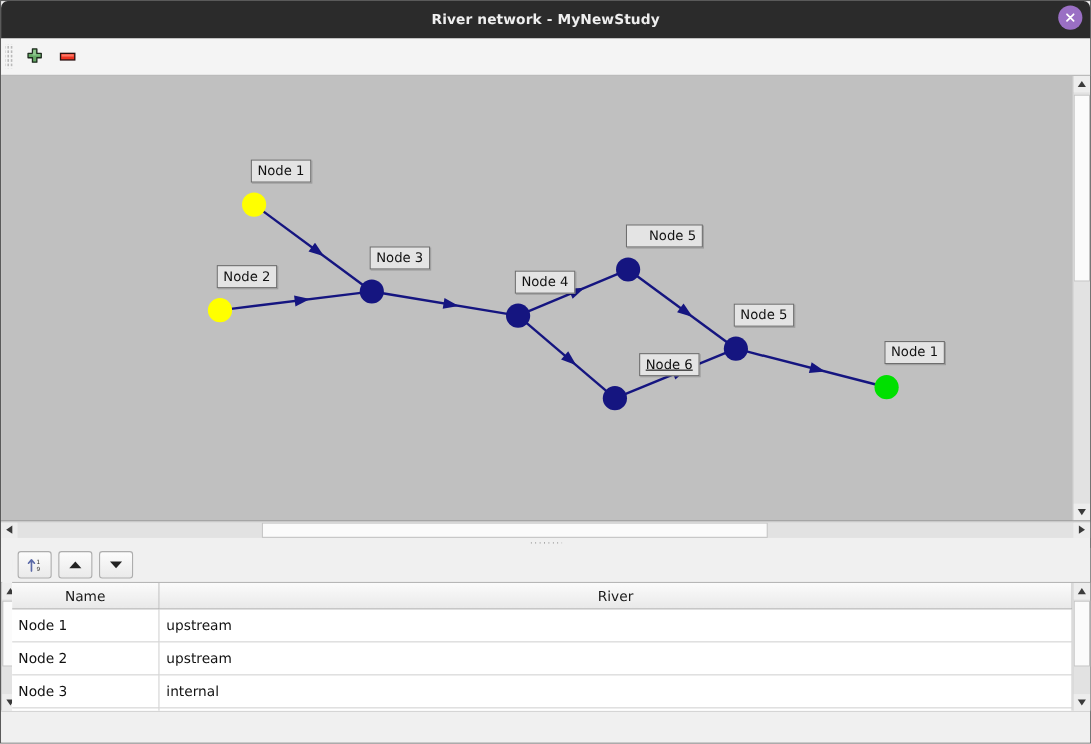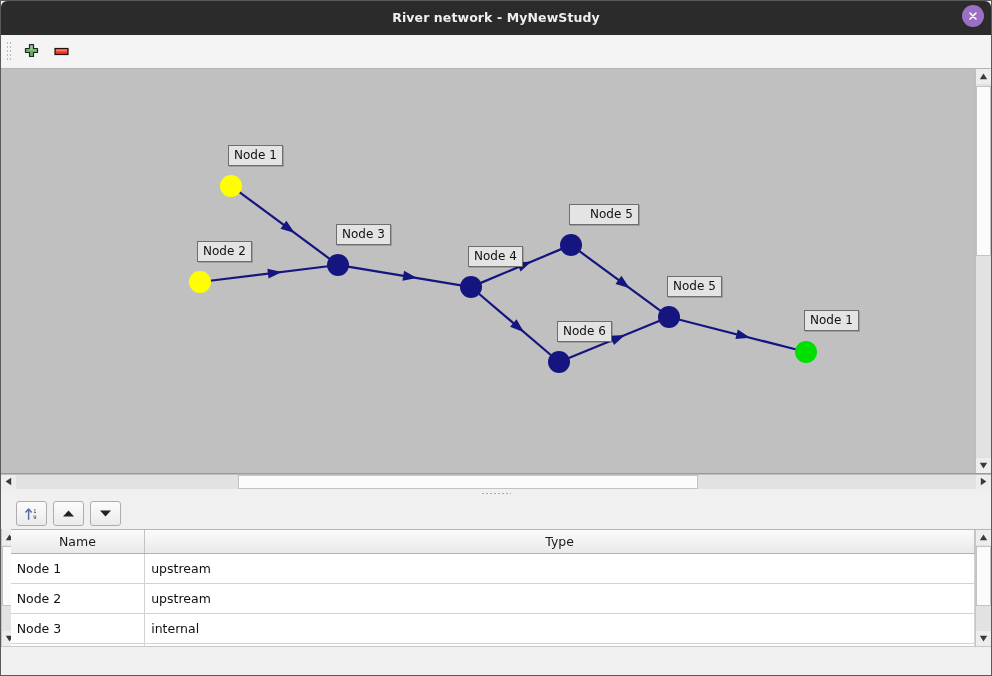--- a/index.html
+++ b/index.html
@@ -311,21 +311,21 @@
           <circle cx="668" cy="248" r="11" fill="#151580"></circle>
           <circle cx="805" cy="283" r="11" fill="#00e000"></circle>
         </g>
     </svg>
     <div id="labels-layer" style="position: absolute; left: 0px; top: -64px; width: 976px; height: 468px; pointer-events: none;">
         <div class="node-label" style="left: 227px; top: 140px;">Node 1</div>
         <div class="node-label" style="left: 196px; top: 236px;">Node 2</div>
         <div class="node-label" style="left: 335px; top: 219px;">Node 3</div>
         <div class="node-label" style="left: 467px; top: 241px;">Node 4</div>
         <div class="node-label" style="left: 568px; top: 199px; padding-left: 20px;">Node 5</div>
-        <div class="node-label" style="left: 556px; top: 316px;">Node 6</div>
+        <div class="node-label" style="left: 580px; top: 316px; text-decoration: underline;">Node 6</div>
         <div class="node-label" style="left: 666px; top: 271px;">Node 5</div>
         <div class="node-label" style="left: 803px; top: 305px;">Node 1</div>
       </div>
 
     <div class="vscroll">
       <div class="sb-arrow" style="left:0;top:0;width:15px;height:15px;">
         <svg width="9" height="7" viewBox="0 0 9 7">
             <path d="M4.5 0.6 L8.2 6.2 L0.8 6.2 z" fill="#3a3a3a"></path>
           </svg>
       </div>
@@ -431,21 +431,21 @@
       <div class="tablebox">
         <div class="tablescroll">
           <table class="grid" id="right-table">
             <colgroup>
                 <col style="width:134px">
                 <col>
               </colgroup>
             <thead>
                 <tr>
                   <th>Name</th>
-                  <th>Type</th>
+                  <th>River</th>
                 </tr>
               </thead>
             <tbody>
                 <tr>
                   <td>Node 1</td>
                   <td>upstream</td>
                 </tr>
                 <tr>
                   <td>Node 2</td>
                   <td>upstream</td>

